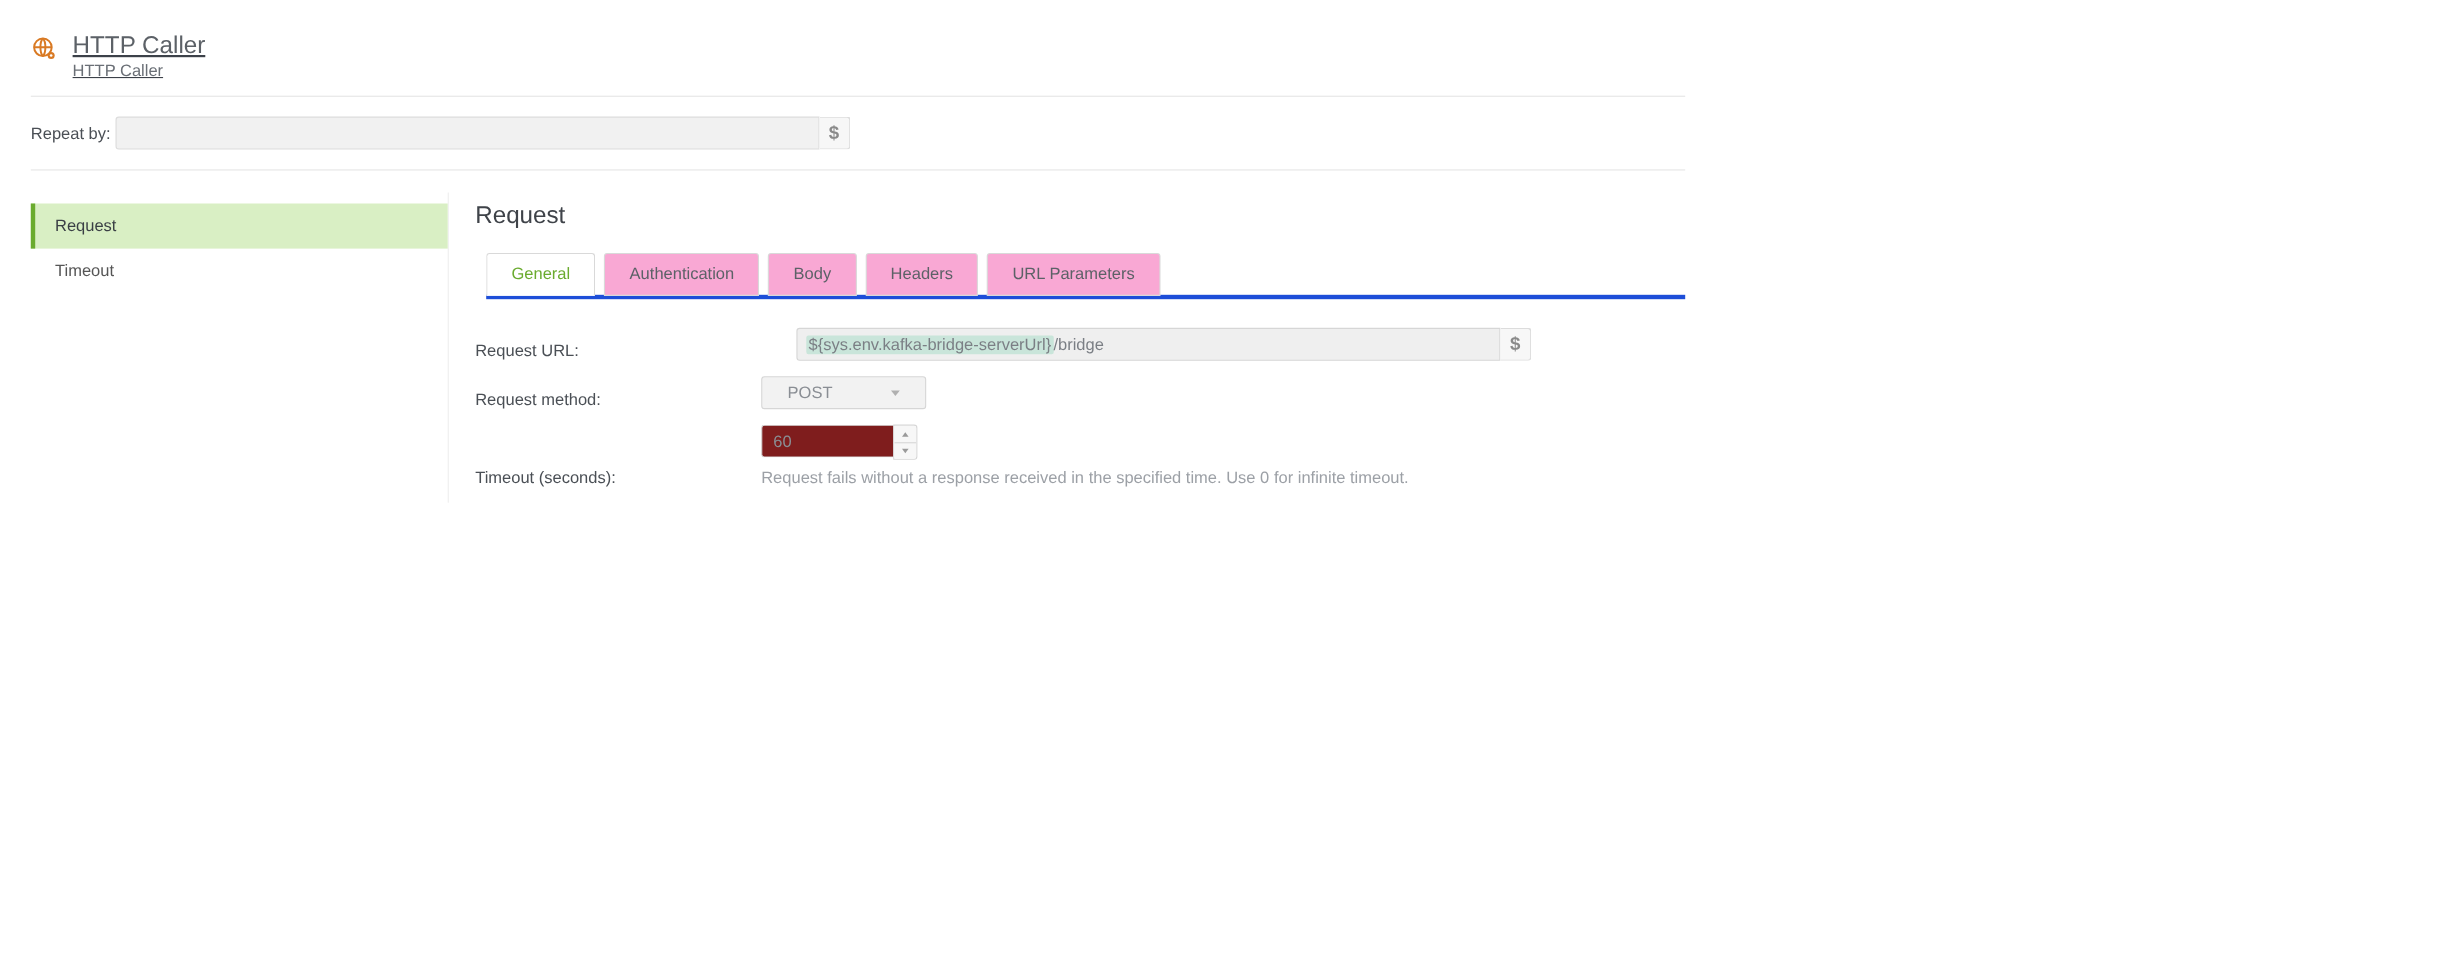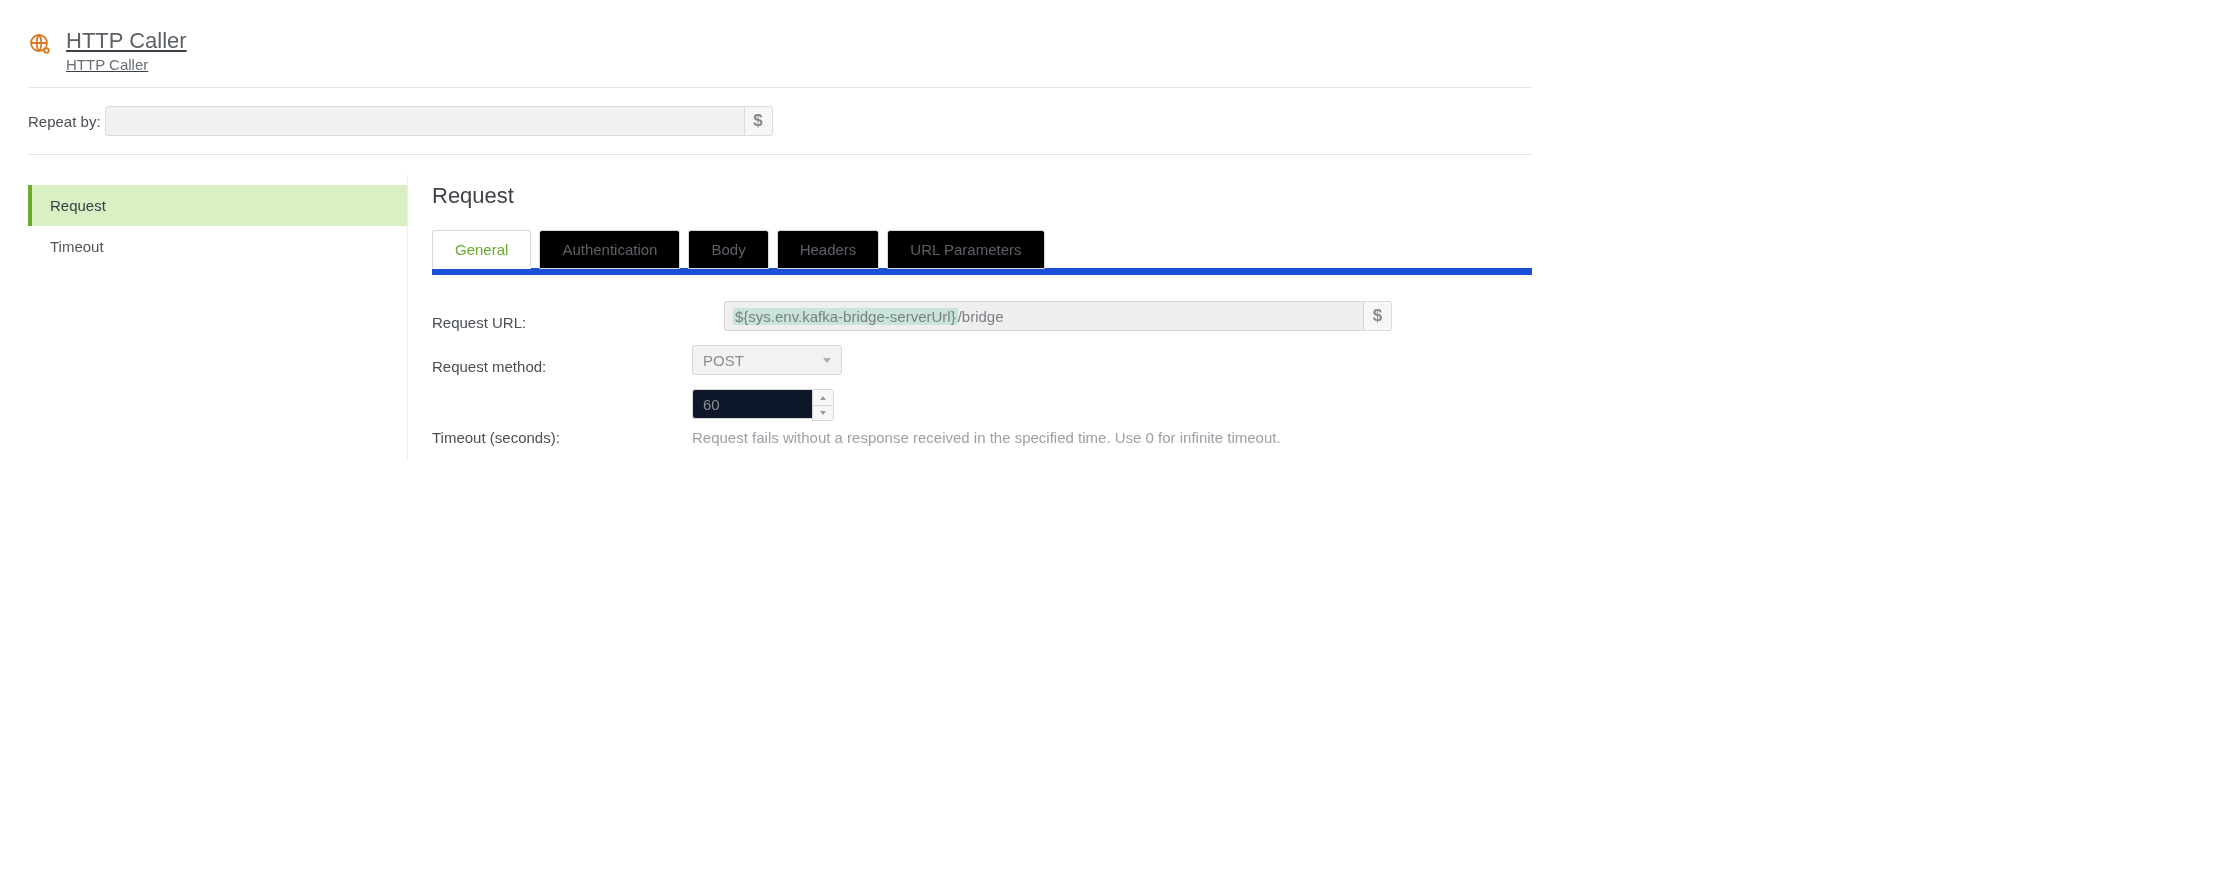--- a/index.html
+++ b/index.html
@@ -109,27 +109,28 @@
   }
   .main h2 {
     margin: 0 0 20px;
     font-size: 22px;
     font-weight: 400;
     color: #3f4349;
   }
   .tab-bar {
     display: flex;
     gap: 8px;
-    border-bottom: 7px solid #1d4ed8;
+    border-bottom: 4px solid #1d4ed8;
     align-items: flex-start;
+    margin-left: 10px;
   }
   .tab {
     padding: 10px 22px 10px;
     border: 1px solid #d9d9d9;
-    background: #000000;
+    background: #f9a8d4;
     color: #5c6167;
     font-size: 15px;
     border-radius: 3px 3px 0 0;
     position: relative;
     top: 1px;
     cursor: pointer;
   }
   .tab.active {
     background: #fff;
     border-bottom: 1px solid #fff;
@@ -168,21 +169,21 @@
     display: flex;
     align-items: center;
     margin-left: 32px;
   }
   .select-box {
     background: #f2f2f2;
     border: 1px solid #d6d6d6;
     border-radius: 3px;
     height: 30px;
     width: 150px;
-    padding: 4px 10px;
+    padding: 4px 23px;
     display: flex;
     align-items: center;
     justify-content: space-between;
     color: #8a8e94;
     font-size: 15px;
     cursor: pointer;
   }
   .caret-down {
     width: 0; height: 0;
     border-left: 4px solid transparent;
@@ -190,21 +191,21 @@
     border-top: 5px solid #b0b0b0;
   }
   .number-box {
     display: flex;
   }
   .number-box input {
     width: 120px;
     height: 30px;
     border: 1px solid #d6d6d6;
     border-right: 0;
-    background: #0f172a;
+    background: #7f1d1d;
     color: #8a8e94;
     padding: 4px 10px;
     font-size: 15px;
     border-radius: 3px 0 0 3px;
   }
   .spinners {
     display: flex;
     flex-direction: column;
     border: 1px solid #d6d6d6;
     border-radius: 0 3px 3px 0;

